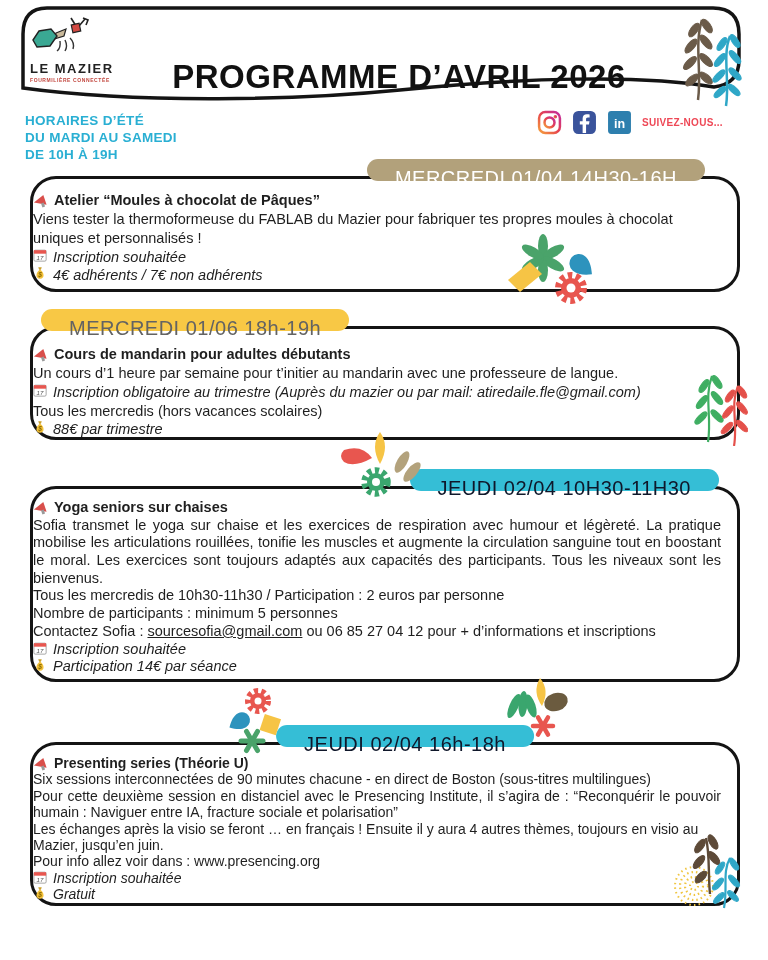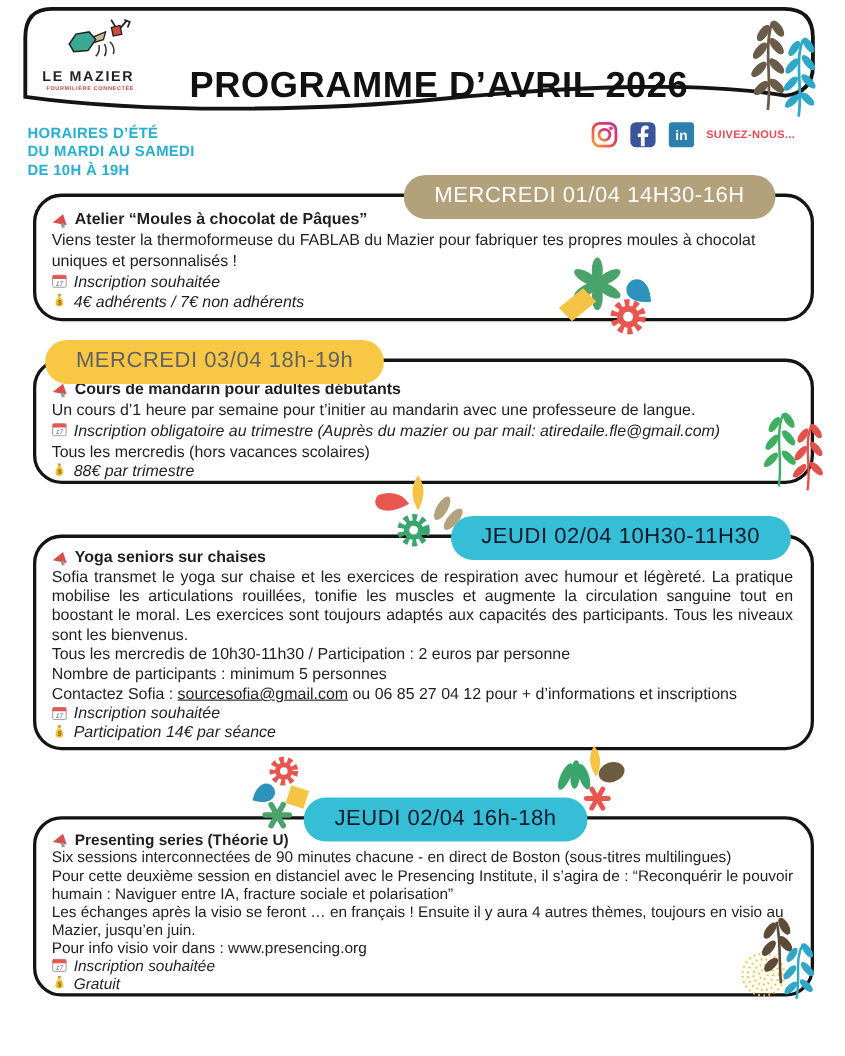--- a/index.html
+++ b/index.html
@@ -1,35 +1,35 @@
 <!DOCTYPE html>
 <html><head>
 <meta charset="utf-8">
 <style>
   html,body{margin:0;padding:0;background:#fff;}
   .page{position:relative;width:768px;height:960px;background:#fff;overflow:hidden;
         font-family:"Liberation Sans",sans-serif;color:#1f1f1f;}
   
   .header-svg{position:absolute;left:0;top:0;}
-  .logo{position:absolute;left:30px;top:16px;width:92px;text-align:right;}
+  .logo{position:absolute;left:30px;top:16px;width:92px;text-align:left;}
   .logo-name{font-size:13px;font-weight:bold;letter-spacing:1.5px;color:#222;margin-top:1px;}
   .logo-tag{font-size:5px;font-weight:bold;letter-spacing:.6px;color:#c2473f;margin-top:1px;}
   .page-title{position:absolute;left:140px;right:110px;top:30px;text-align:center;
     font-size:33px;font-weight:bold;letter-spacing:.5px;color:#111;margin-top:28px;}
   .header-plants{position:absolute;left:676px;top:8px;}
   
   .hours{position:absolute;left:25px;top:112px;font-size:13.5px;font-weight:bold;
     color:#29afd3;line-height:1.26;letter-spacing:.3px;}
   .social{position:absolute;left:537px;top:110px;display:flex;align-items:center;gap:10px;}
   .follow{font-size:10px;font-weight:bold;color:#ee4856;letter-spacing:.3px;}
   
   .card{position:absolute;left:30px;width:710px;background:#fff;border:3px solid #141414;
     border-radius:26px;box-sizing:border-box;}
-  .card-inner{padding:12px 16px 6px 14px;}
-  .badge{position:absolute;top:-20px;height:40px;line-height:38px;border-radius:20px;
+  .card-inner{padding:12px 16px 6px 0;}
+  .badge{position:absolute;top:-20px;height:22px;line-height:38px;border-radius:20px;
     padding:0 28px;font-size:20px;letter-spacing:.5px;white-space:nowrap;}
   .badge-tan{background:#b2a17b;color:#fff;}
   .badge-yellow{background:#f8c845;color:#636363;}
   .badge-teal{background:#35bed6;color:#0f172a;}
   .ev-title{display:flex;align-items:center;gap:6px;font-weight:bold;}
   .line{margin:0;}
   .c14 .ev-title,.c14 .line{font-size:14.5px;line-height:1.3;}
   .c3 .ev-title,.c3 .line{font-size:14.5px;line-height:1.22;}
   .c4 .ev-title,.c4 .line{font-size:14px;line-height:1.17;}
   .icon-line{display:flex;align-items:flex-start;gap:6px;font-style:italic;}
@@ -161,21 +161,21 @@
     <path d="M0,-13 C6,-7 9.5,-2 9.5,4 A9.5,9.5 0 1,1 -9.5,4 C-9.5,-2 -6,-7 0,-13 Z" fill="#2d93bd" transform="translate(82,34) rotate(130)"></path>
     <path d="M8 48 L30 30 L42 42 L20 60 Z" fill="#f6c445"></path>
     <g transform="translate(71,56)">
       <circle r="12" fill="none" stroke="#e8564f" stroke-width="8" stroke-dasharray="4.2 3.4"></circle>
       <circle r="10" fill="#e8564f"></circle>
       <circle r="4.5" fill="#fff"></circle>
     </g>
   </svg>
 
   <div class="card c14" style="top:326px;height:114px;">
-    <div class="badge badge-yellow" style="left:8px;">MERCREDI 03/04 18h-19h</div>
+    <div class="badge badge-yellow" style="left:8px;">MERCREDI 01/06 18h-19h</div>
     <div class="card-inner" style="padding-top:16px;">
       <div class="ev-title">
         <svg width="15" height="15" viewBox="0 0 16 16">
           <path d="M1 10 L11 2 L14.5 12.5 Z" fill="#d94f4b"></path>
           <rect x="9.2" y="10.5" width="3" height="4.5" transform="rotate(-20 10.7 12.7)" fill="#9a9a9a"></rect>
         </svg>
         <span>Cours de mandarin pour adultes débutants</span>
       </div>
       <p class="line">Un cours d’1 heure par semaine pour t’initier au mandarin avec une professeure de langue.</p>
       <p class="line icon-line">
@@ -302,21 +302,21 @@
       <div class="ev-title">
         <svg width="15" height="15" viewBox="0 0 16 16">
           <path d="M1 10 L11 2 L14.5 12.5 Z" fill="#d94f4b"></path>
           <rect x="9.2" y="10.5" width="3" height="4.5" transform="rotate(-20 10.7 12.7)" fill="#9a9a9a"></rect>
         </svg>
         <span>Presenting series (Théorie U)</span>
       </div>
       <p class="line">Six sessions interconnectées de 90 minutes chacune - en direct de Boston (sous-titres multilingues)</p>
       <p class="line justify">Pour cette deuxième session en distanciel avec le Presencing Institute, il s’agira de : “Reconquérir le pouvoir humain : Naviguer entre IA, fracture sociale et polarisation”</p>
       <p class="line">Les échanges après la visio se feront … en français ! Ensuite il y aura 4 autres thèmes, toujours en visio au Mazier, jusqu’en juin.</p>
-      <p class="line">Pour info visio voir dans : www.presencing.org</p>
+      <p class="line">Pour info allez voir dans : www.presencing.org</p>
       <p class="line icon-line">
         <svg width="14" height="14" viewBox="0 0 16 16">
           <rect x="1" y="2.5" width="14" height="12.5" rx="1.5" fill="#fff" stroke="#999" stroke-width="1"></rect>
           <path d="M1 2.5 h14 v4 h-14 Z" fill="#e8564f"></path>
           <text x="8" y="13.5" text-anchor="middle" font-size="7" font-family="Liberation Sans, sans-serif" fill="#555">17</text>
         </svg>
         <span>Inscription souhaitée</span>
       </p>
       <p class="line icon-line">
         <svg width="14" height="14" viewBox="0 0 16 16">

